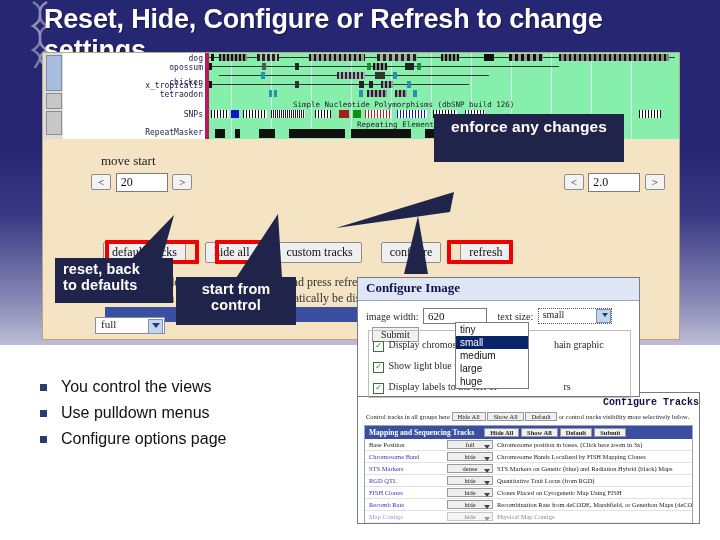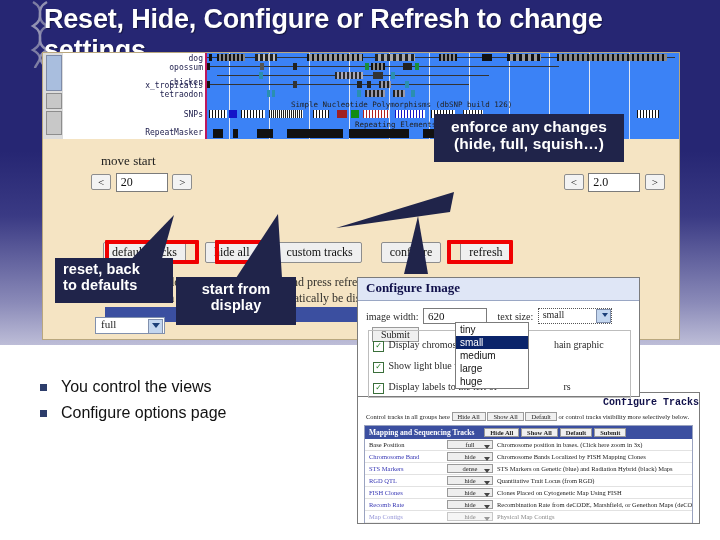--- a/index.html
+++ b/index.html
@@ -29,22 +29,22 @@
 
   
   #gbrowser{position:absolute;left:0;top:0;width:636px;height:86px;background:#ffffff;
             border-bottom:1px solid #9a8e6e;overflow:hidden;}
   #gb-left{position:absolute;left:0;top:0;width:20px;height:86px;background:#dcdcdc;}
   .gb-sq{position:absolute;left:3px;width:14px;background:#a9bede;border:1px solid #7e8ba8;}
   .gb-sq.g{background:#c8c8c8;border-color:#8d8d8d;}
   .trk-label{position:absolute;right:0;font-family:"DejaVu Sans Mono",monospace;
              font-size:8px;color:#1b1b4a;white-space:nowrap;}
   #gb-labels{position:absolute;left:20px;top:0;width:140px;height:86px;}
-  #gb-data{position:absolute;left:162px;top:0;right:0;height:86px;background:#3b82f6;
-           border-left:2px solid #be185d;overflow:hidden;}
+  #gb-data{position:absolute;left:162px;top:0;right:0;height:86px;background:#86efac;
+           border-left:4px solid #be185d;overflow:hidden;}
   .gb-row{position:absolute;left:0;right:0;height:7px;}
   .gb-title{position:absolute;font-family:"DejaVu Sans Mono",monospace;font-size:7.5px;
             color:#222;white-space:nowrap;}
   .vgrid{position:absolute;top:0;bottom:0;width:1px;background:#dfe6f4;}
 
   
   #form-area{position:absolute;left:0;top:86px;width:636px;height:200px;
              background:#f5e4c3;}
   .serif{font-family:"Liberation Serif",serif;color:#1d1d1d;}
   .blurtxt{font-family:"Liberation Serif",serif;color:#33312c;}
@@ -301,20 +301,24 @@
 
 <div id="white-strip"></div>
 
 <div id="bullets">
   <div class="bullet">
     <span class="bsq"></span>
     <span class="btxt">You control the views</span>
   </div>
   <div class="bullet">
     <span class="bsq"></span>
+    <span class="btxt">Use pulldown menus</span>
+  </div>
+  <div class="bullet">
+    <span class="bsq"></span>
     <span class="btxt">Configure options page</span>
   </div>
 </div>
 
 <div id="cfg-img">
   <div id="cfg-img-hdr">Configure Image</div>
 
   <div style="position:absolute;left:8px;top:28px;right:6px;">
     <span class="cfgrow">image width:</span>
     <span class="navbox" style="width:54px;font-size:11px;">620</span>
@@ -409,36 +413,35 @@
       <span class="tdesc">Physical Map Contigs</span>
     </div>
   </div>
 </div>
 
 <svg class="tail" style="left:336px;top:188px;width:120px;height:42px;">
   <polygon points="118,4 0,40 114,24" fill="#20244a"></polygon>
 </svg>
 <div class="callout" style="left:434px;top:114px;width:190px;height:44px;padding-top:4px;font-size:15.5px;">
   <div>enforce any changes</div>
-  <div>(hide, full, squish…)</div>
 </div>
 
 <svg class="tail" style="left:100px;top:215px;width:80px;height:60px;">
   <polygon points="74,0 18,58 58,58" fill="#20244a"></polygon>
 </svg>
 <div class="callout" style="left:55px;top:258px;width:110px;height:42px;padding-top:3px;font-size:14.5px;text-align:left;padding-left:8px;">
   <div>reset, back</div>
   <div>to defaults</div>
 </div>
 
 <svg class="tail" style="left:220px;top:214px;width:80px;height:66px;">
   <polygon points="58,0 16,64 62,64" fill="#20244a"></polygon>
 </svg>
 <div class="callout" style="left:176px;top:277px;width:120px;height:44px;padding-top:4px;font-size:14.5px;">
   <div>start from</div>
-  <div>display</div>
+  <div>control</div>
 </div>
 
 <svg class="tail" style="left:398px;top:216px;width:60px;height:64px;">
   <polygon points="20,0 6,58 30,58" fill="#20244a"></polygon>
 </svg>
 
 <div id="pagenum">17</div>
 
 </body></html>

